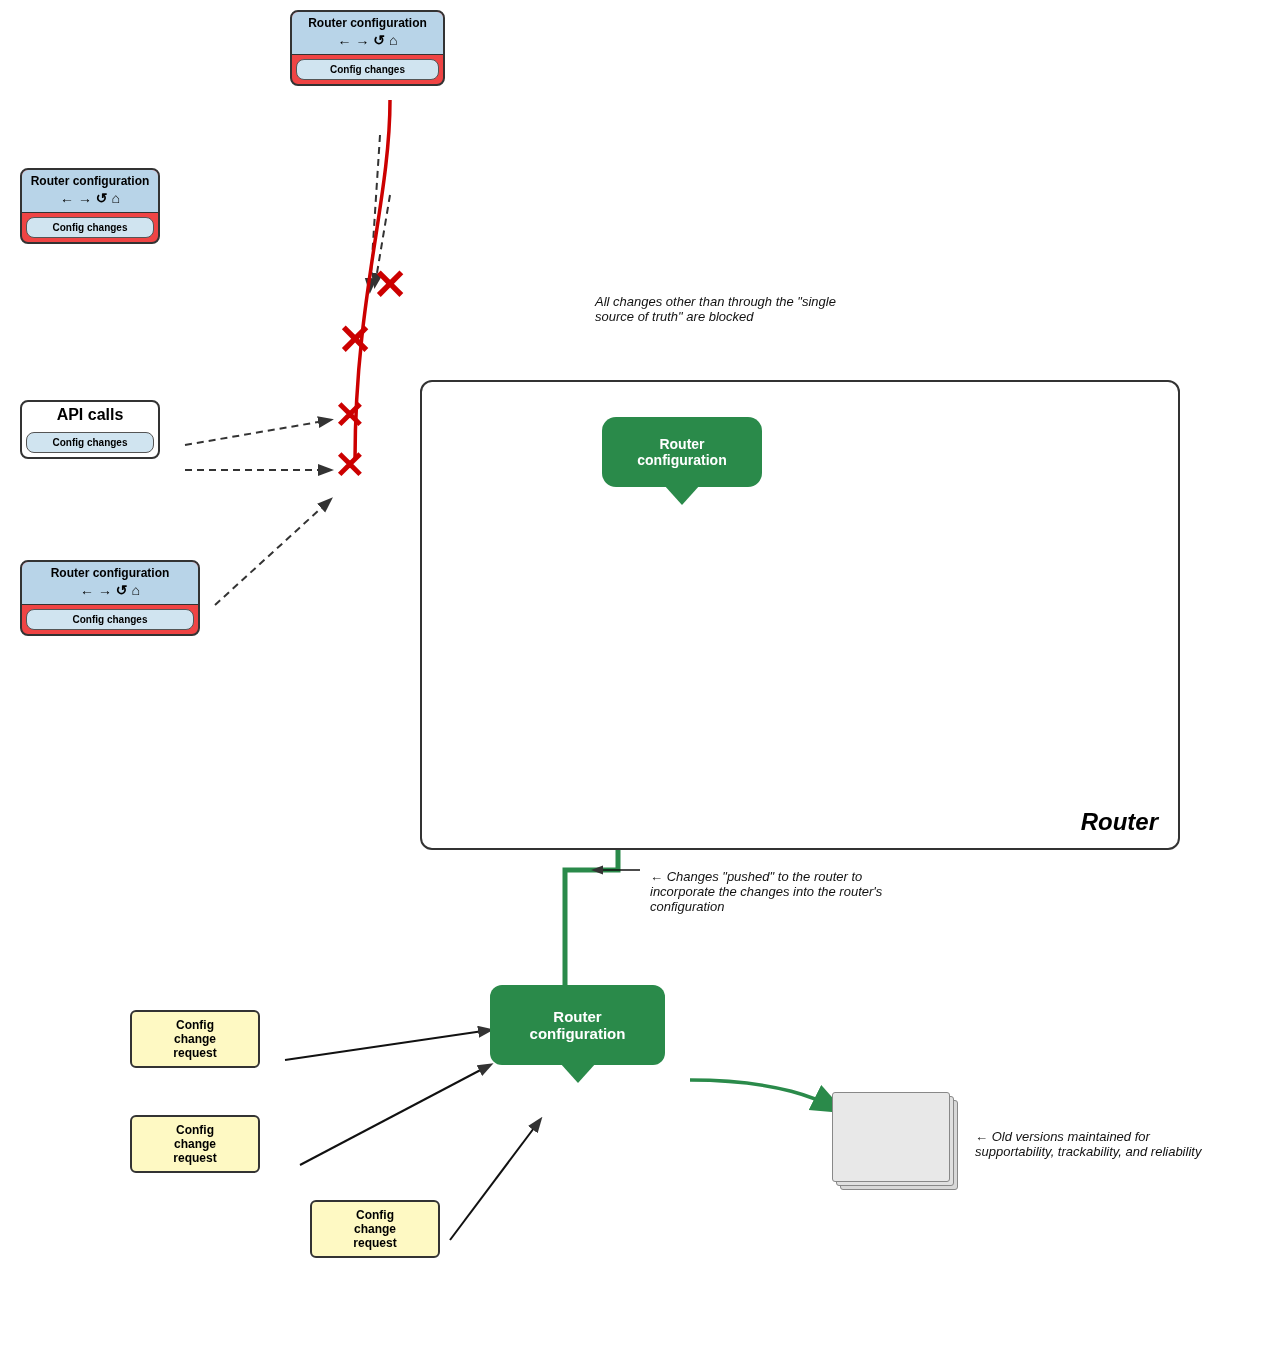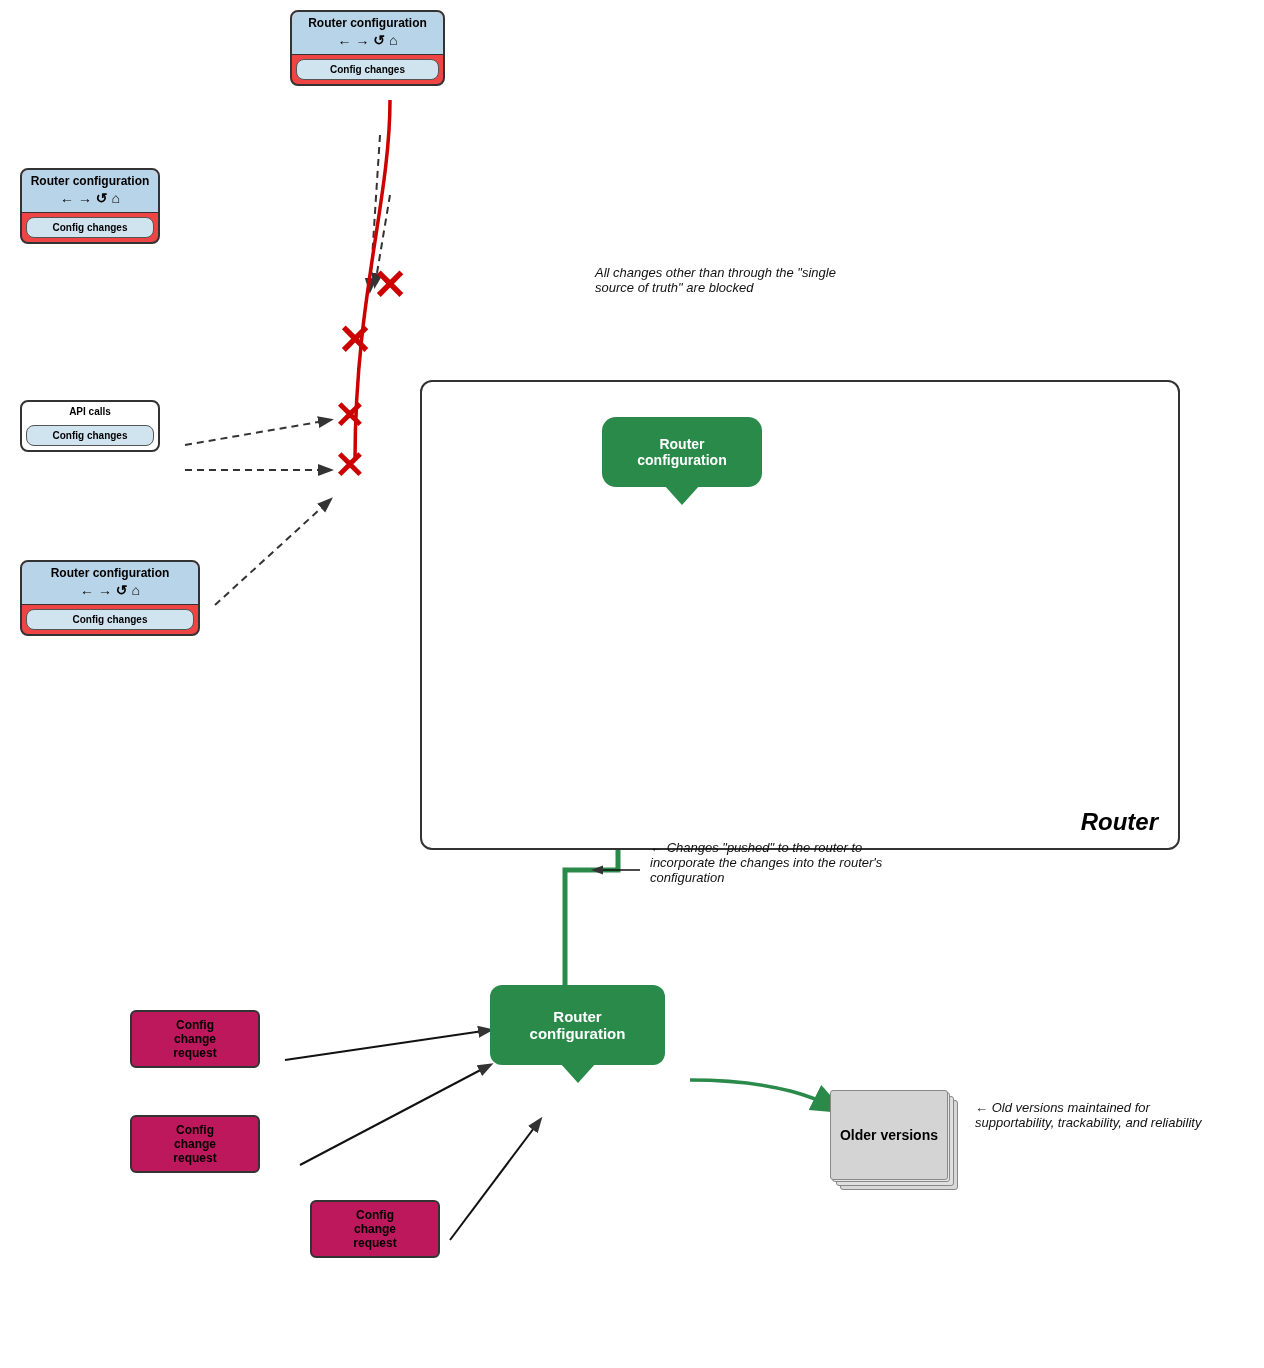--- a/index.html
+++ b/index.html
@@ -55,21 +55,21 @@
     
     .api-calls-box {
       position: absolute;
       background: #fff;
       border: 2px solid #333;
       border-radius: 8px;
       overflow: hidden;
     }
     .api-calls-header {
       padding: 4px 8px;
-      font-size: 10px;
+      font-size: 16px;
       font-weight: bold;
       text-align: center;
     }
 
     
     .router-main-box {
       position: absolute;
       background: #fff;
       border: 2.5px solid #333;
       border-radius: 12px;
@@ -131,21 +131,21 @@
       width: 0;
       height: 0;
       border-left: 18px solid transparent;
       border-right: 18px solid transparent;
       border-top: 20px solid #2a8a4a;
     }
 
     
     .config-request-box {
       position: absolute;
-      background: #be185d;
+      background: #fef9c3;
       border: 2px solid #333;
       border-radius: 6px;
       padding: 6px 10px;
       font-size: 12px;
       font-weight: bold;
       text-align: center;
     }
 
     
     .older-versions {
@@ -180,20 +180,21 @@
       line-height: 1;
     }
 
     
     .annotation {
       position: absolute;
       font-size: 13px;
       font-style: italic;
       color: #111;
       max-width: 220px;
+      margin-top: 29px;
     }
 
     svg.arrows {
       position: absolute;
       top: 0;
       left: 0;
       width: 1264px;
       height: 1368px;
       pointer-events: none;
     }
@@ -307,24 +308,20 @@
     <span>Config<br>change<br>request</span>
   </div>
   <div class="config-request-box" style="left:310px; top:1200px; width:130px;">
     <span>Config<br>change<br>request</span>
   </div>
 
   <div class="older-versions" style="left:830px; top:1090px; width:130px; height:110px;">
     <div class="older-versions-paper" style="left:10px; top:10px; width:118px; height:90px; background:#d8d8d8;"></div>
     <div class="older-versions-paper" style="left:6px; top:6px; width:118px; height:90px; background:#e0e0e0;"></div>
     <div class="older-versions-paper" style="left:2px; top:2px; width:118px; height:90px; background:#e8e8e8;"></div>
-    <div class="older-versions-label" style="left:0; top:0; width:118px; height:90px; font-size:14px; font-weight:bold; background:#d4d4d4; border:1.5px solid #888; border-radius:3px;">
-      <span>Older
-versions</span>
-    </div>
   </div>
 
   <div class="annotation" style="left:975px; top:1100px; max-width:230px;">
     <span>← </span><span>Old versions maintained
 for supportability,
 trackability, and reliability</span>
   </div>
 
 </div>
 

